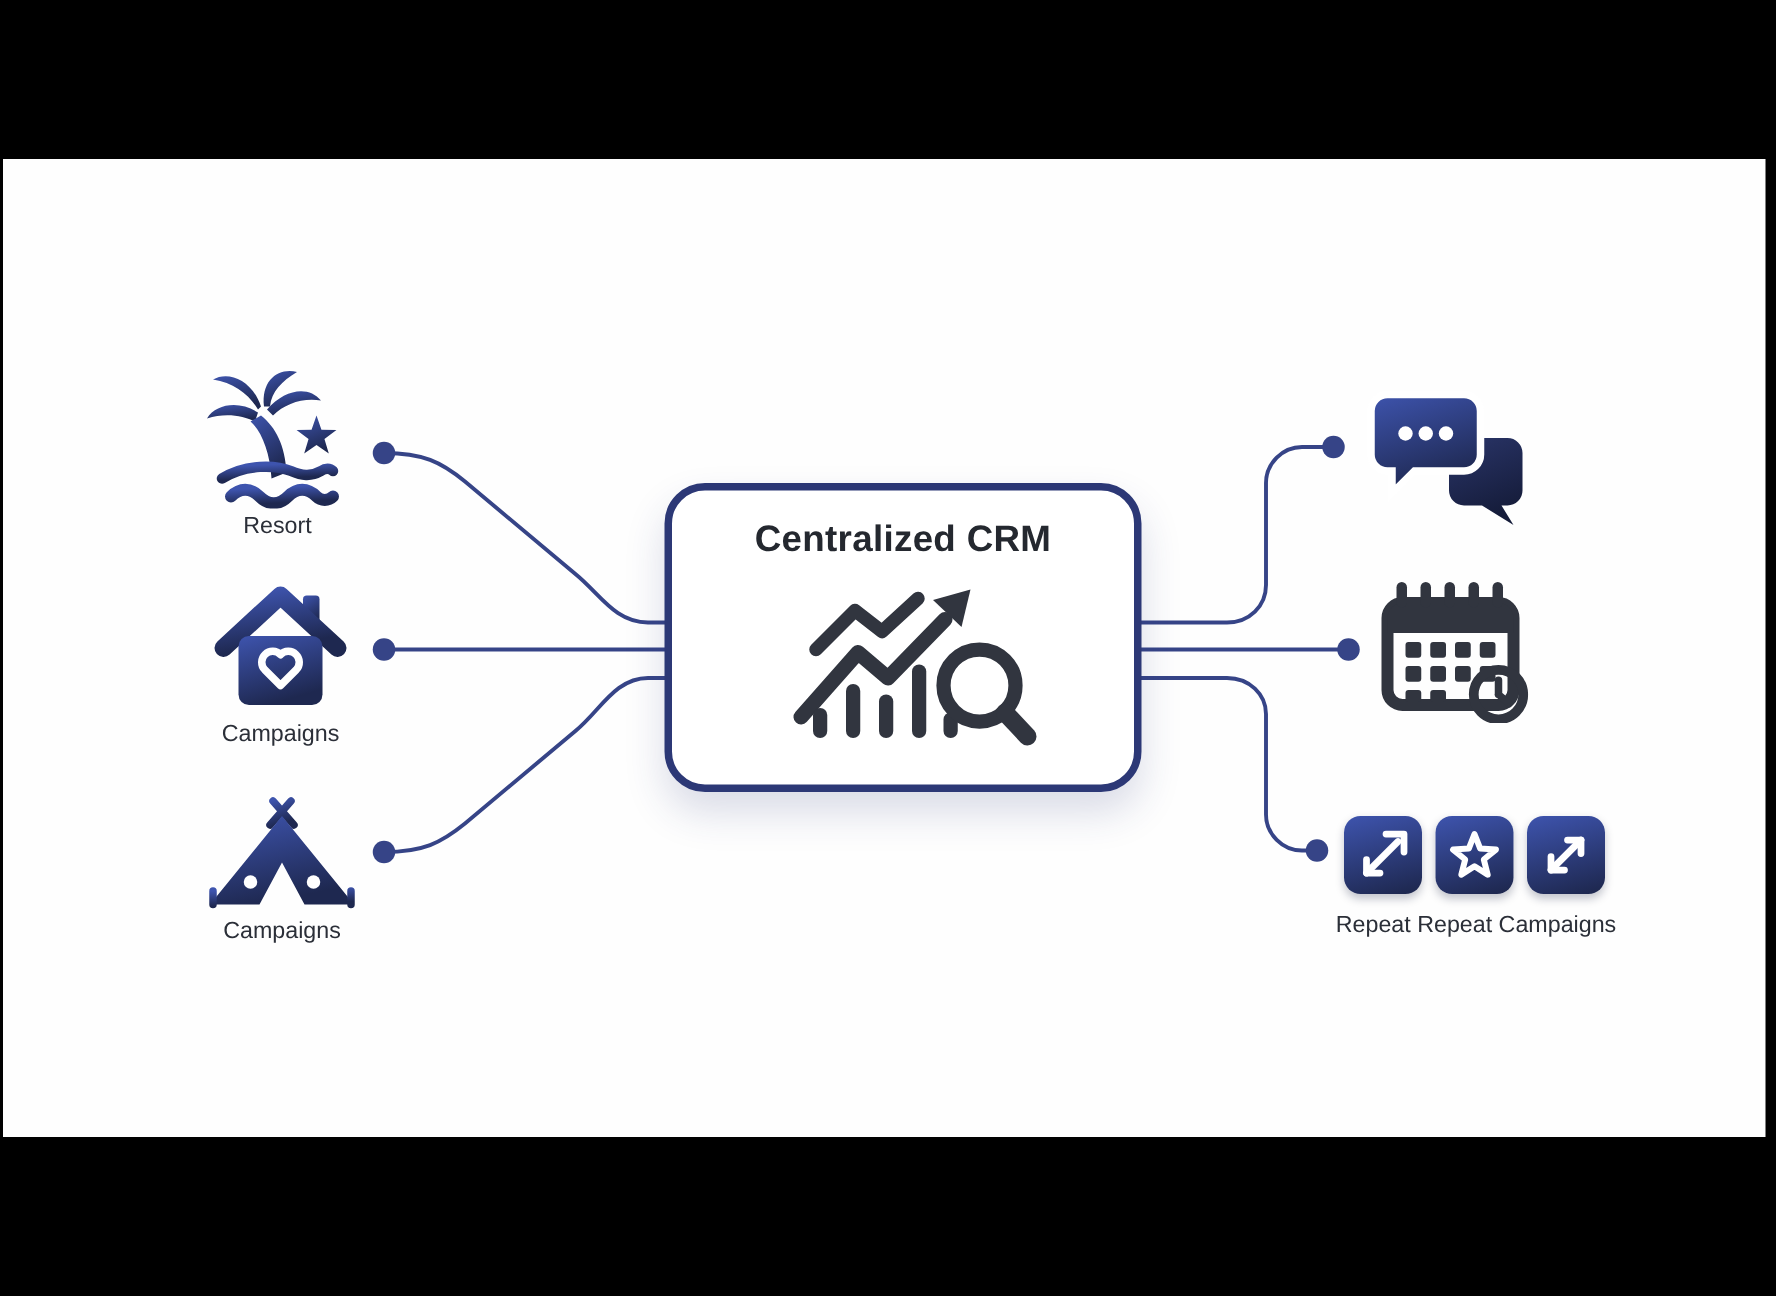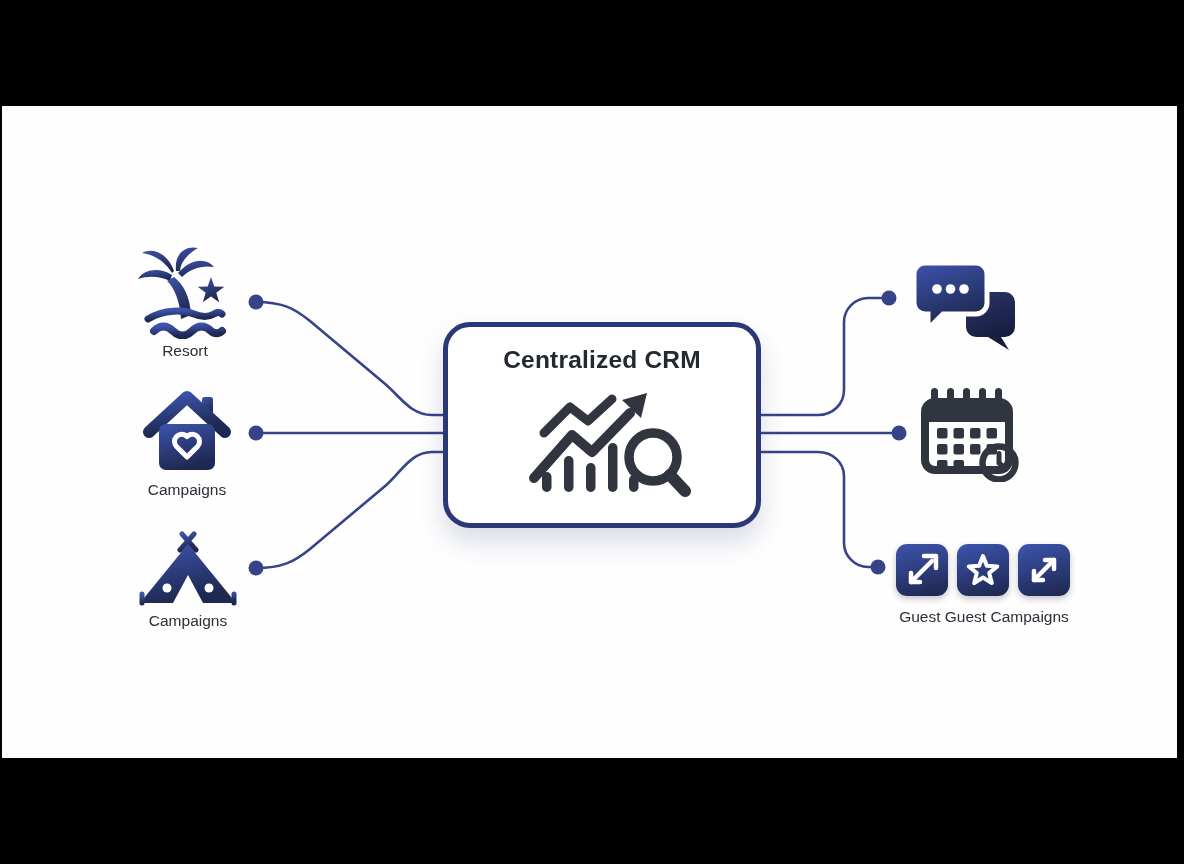--- a/index.html
+++ b/index.html
@@ -183,14 +183,14 @@
       <polygon points="26,12 29.8,21.7 40.3,22.4 32.2,29 34.8,39.1 26,33.5 17.2,39.1 19.8,29 11.7,22.4 22.2,21.7" class="white-s" stroke-width="4" stroke-linejoin="round"></polygon>
     </svg>
   </div>
   <div class="cmp-btn" style="left:1018px">
     <svg width="52" height="52" viewBox="0 0 52 52">
       <path d="M16,36 L36,16" class="white-s" stroke-width="4.5" stroke-linecap="round"></path>
       <path d="M27,16 L36,16 L36,25" class="white-s" stroke-width="4.5" stroke-linecap="round" stroke-linejoin="round"></path>
       <path d="M16,27 L16,36 L25,36" class="white-s" stroke-width="4.5" stroke-linecap="round" stroke-linejoin="round"></path>
     </svg>
   </div>
-  <div class="node-label" style="left:884px;top:608px;width:200px">Guest Guest Campaigns</div>
+  <div class="node-label" style="left:884px;top:608px;width:200px">Repeat Repeat Campaigns</div>
 </div>
 
 </body></html>

